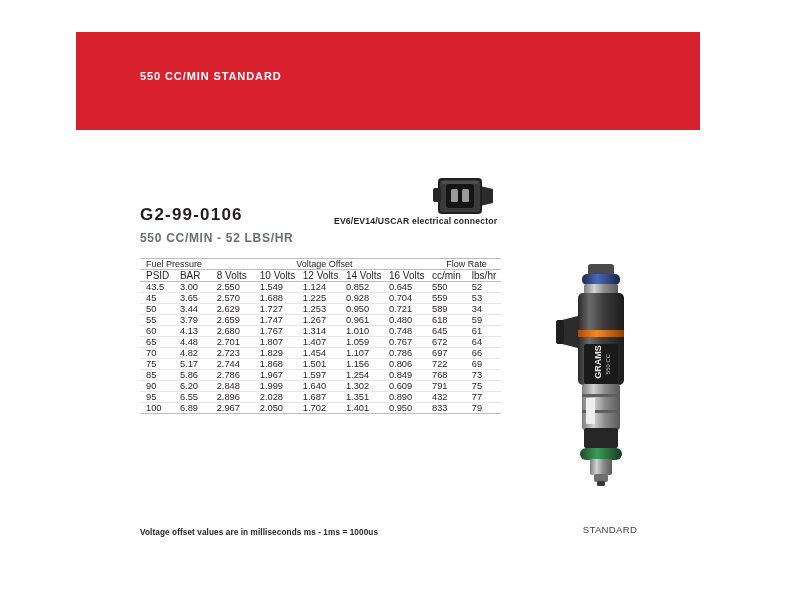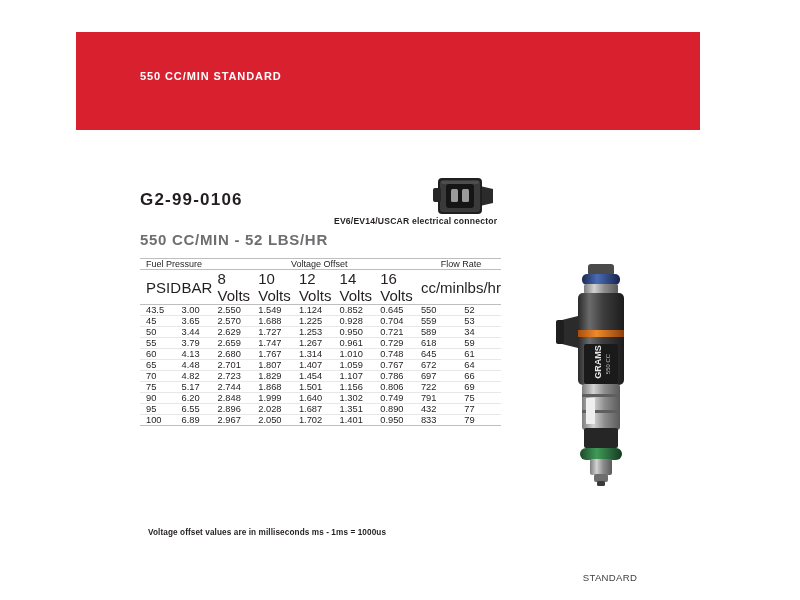--- a/index.html
+++ b/index.html
@@ -32,31 +32,31 @@
     color: #ffffff;
     font-size: 11px;
     font-weight: bold;
     letter-spacing: 0.9px;
   }
 
   
   .part-number {
     position: absolute;
     left: 140px;
-    top: 190px;
+    top: 205px;
     font-size: 17px;
     font-weight: bold;
     letter-spacing: 1.2px;
     color: #231f20;
   }
   .part-sub {
     position: absolute;
     left: 140px;
     top: 231px;
-    font-size: 15px;
+    font-size: 12px;
     font-weight: bold;
     letter-spacing: 0.7px;
     color: #6d6e71;
   }
 
   
   .connector-label {
     position: absolute;
     left: 334px;
     top: 216px;
@@ -101,21 +101,21 @@
     padding: 5px 0 5px 0;
     border-top: 1px solid #bcbec0;
     border-bottom: 1px solid #bcbec0;
   }
   .grp-fuel { padding-left: 6px !important; }
   .grp-volt { text-align: center !important; margin-top: 48px; }
   .grp-flow { text-align: center !important; margin-top: 36px; }
 
   
   .col-row td {
-    font-size: 15px;
+    font-size: 10px;
     font-weight: bold;
     padding: 5px 0 5px 0;
     border-bottom: 1px solid #bcbec0;
   }
   
   .data-row td {
     font-size: 9.3px;
     padding: 4.1px 0 4.1px 0;
     border-bottom: 1px solid #e6e7e8;
     color: #231f20;
@@ -133,41 +133,39 @@
   td.c8 { width: 30px; }
 
   .footnote {
     position: absolute;
     left: 140px;
     top: 528px;
     font-size: 8.2px;
     font-weight: bold;
     color: #231f20;
     letter-spacing: 0.1px;
-    margin-left: 8px;
   }
 
   
   .injector-area {
     position: absolute;
     left: 520px;
     top: 258px;
     width: 180px;
     height: 290px;
   }
   .injector-caption {
     position: absolute;
     left: 520px;
     top: 524px;
     width: 180px;
     text-align: center;
     font-size: 9.6px;
     color: #414042;
     letter-spacing: 0.3px;
-    margin-top: 48px;
   }
 </style>
 </head>
 <body>
 
 <div class="banner">
   <div class="banner-title">550 CC/MIN STANDARD</div>
 </div>
 
 <div class="part-number">G2-99-0106</div>
@@ -246,21 +244,21 @@
         <td class="c7">589</td>
         <td class="c8">34</td>
       </tr>
       <tr class="data-row">
         <td class="c0">55</td>
         <td class="c1">3.79</td>
         <td class="c2">2.659</td>
         <td class="c3">1.747</td>
         <td class="c4">1.267</td>
         <td class="c5">0.961</td>
-        <td class="c6">0.729</td>
+        <td class="c6">0.480</td>
         <td class="c7">618</td>
         <td class="c8">59</td>
       </tr>
       <tr class="data-row">
         <td class="c0">60</td>
         <td class="c1">4.13</td>
         <td class="c2">2.680</td>
         <td class="c3">1.767</td>
         <td class="c4">1.314</td>
         <td class="c5">1.010</td>
@@ -295,27 +293,38 @@
         <td class="c1">5.17</td>
         <td class="c2">2.744</td>
         <td class="c3">1.868</td>
         <td class="c4">1.501</td>
         <td class="c5">1.156</td>
         <td class="c6">0.806</td>
         <td class="c7">722</td>
         <td class="c8">69</td>
       </tr>
       <tr class="data-row">
+        <td class="c0">85</td>
+        <td class="c1">5.86</td>
+        <td class="c2">2.786</td>
+        <td class="c3">1.967</td>
+        <td class="c4">1.597</td>
+        <td class="c5">1.254</td>
+        <td class="c6">0.849</td>
+        <td class="c7">768</td>
+        <td class="c8">73</td>
+      </tr>
+      <tr class="data-row">
         <td class="c0">90</td>
         <td class="c1">6.20</td>
         <td class="c2">2.848</td>
         <td class="c3">1.999</td>
         <td class="c4">1.640</td>
         <td class="c5">1.302</td>
-        <td class="c6">0.749</td>
+        <td class="c6">0.609</td>
         <td class="c7">791</td>
         <td class="c8">75</td>
       </tr>
       <tr class="data-row">
         <td class="c0">95</td>
         <td class="c1">6.55</td>
         <td class="c2">2.896</td>
         <td class="c3">2.028</td>
         <td class="c4">1.687</td>
         <td class="c5">1.351</td>

